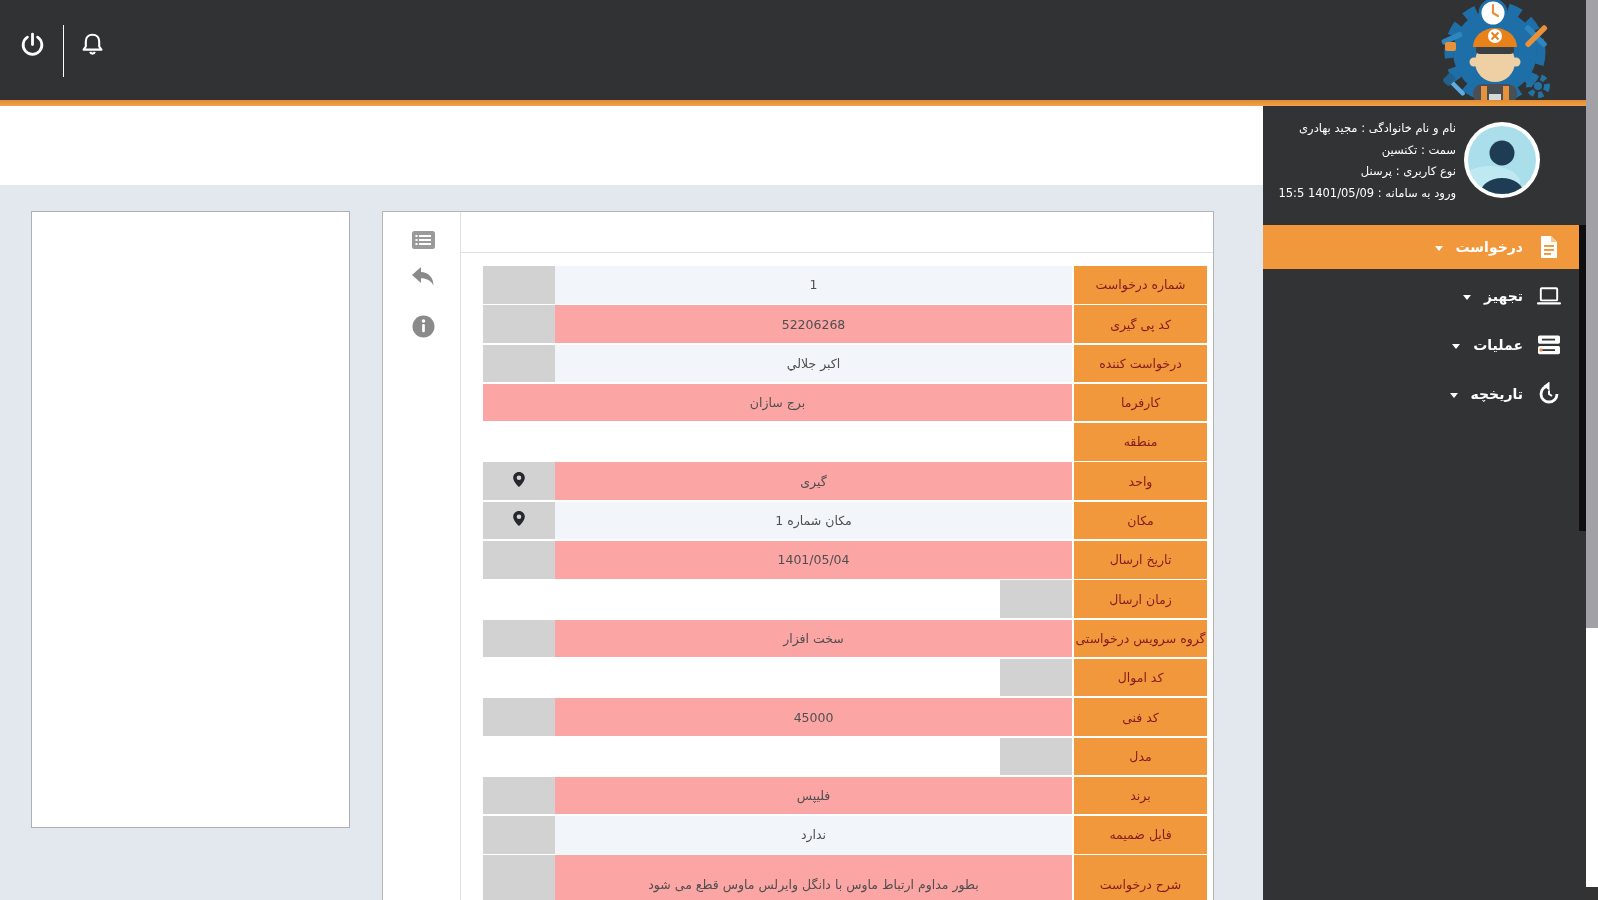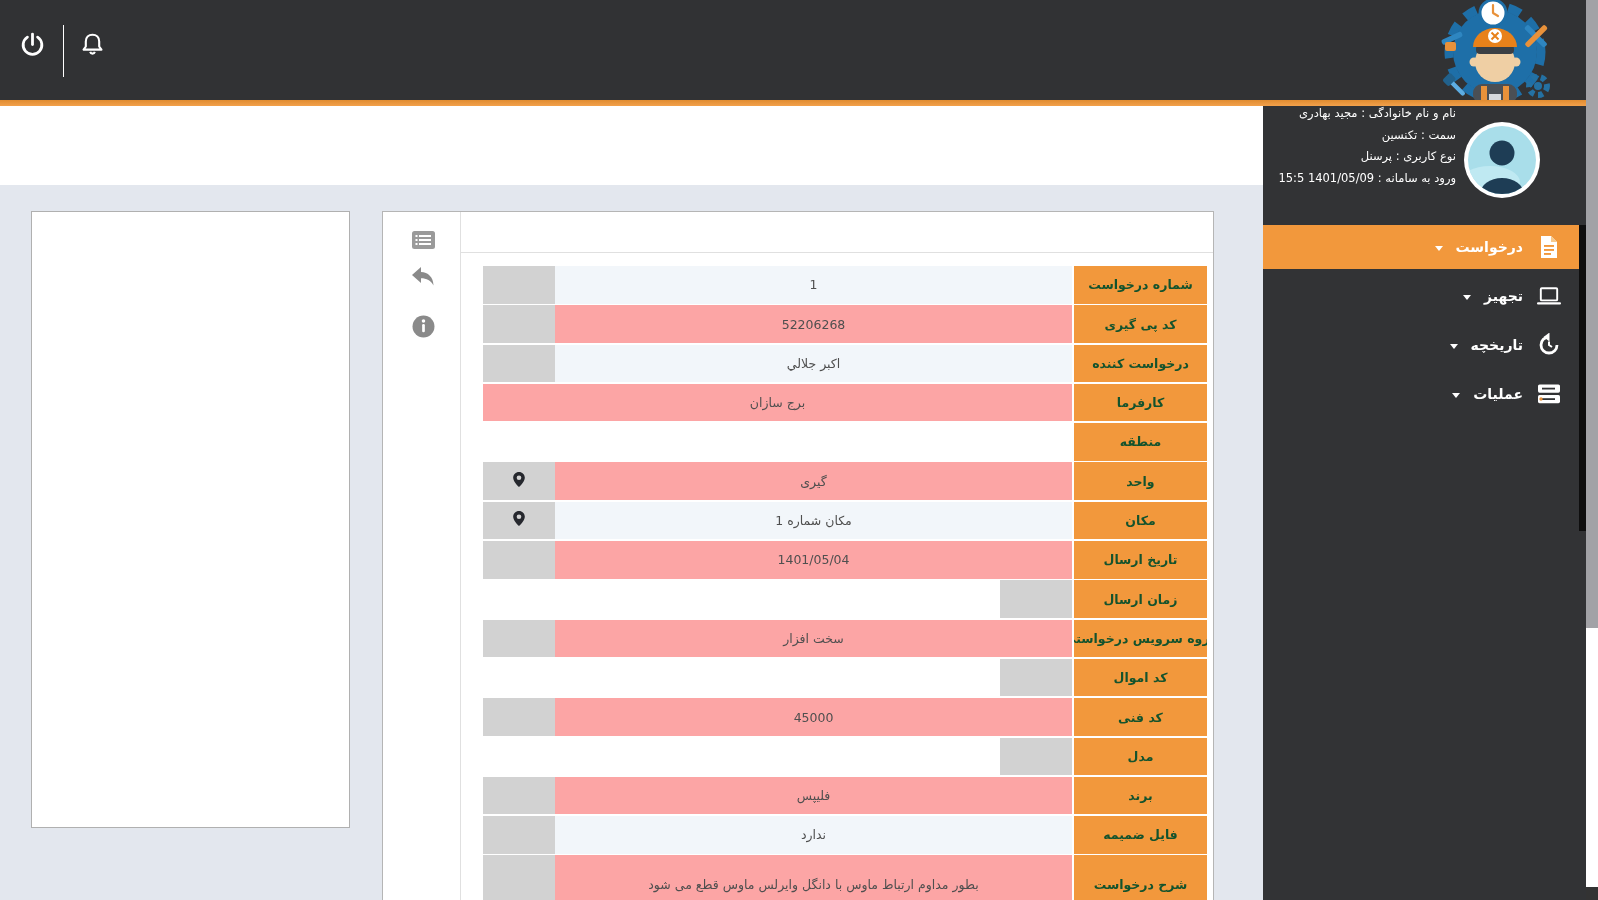--- a/index.html
+++ b/index.html
@@ -37,34 +37,34 @@
   .card{left:382px;top:211px;width:830px;height:689px;background:#FFFFFF;
     border:1px solid #B5B5B5;border-bottom:none;overflow:hidden;}
   .icon-strip{position:absolute;left:0;top:0;width:77px;height:100%;border-right:1px solid #E0E0E0;}
   .card-toolbar-btn{position:absolute;left:27px;width:26px;height:26px;display:flex;
     align-items:center;justify-content:center;cursor:pointer;}
   .card-header{position:absolute;left:78px;top:0;right:0;height:40px;border-bottom:1px solid #E0E0E0;}
 
   .detail-table{position:absolute;left:100px;top:54px;width:724px;direction:rtl;}
   .trow{display:flex;direction:rtl;height:37.5px;margin-bottom:1.8px;}
   .trow.tall{height:58px;}
-  .cell-label{width:133px;background:#F2983C;color:#14532d;font-size:12.5px;font-weight:700;
+  .cell-label{width:133px;background:#F2983C;color:#7f1d1d;font-size:12.5px;font-weight:400;
     display:flex;align-items:center;justify-content:center;margin-left:2px;overflow:hidden;
     white-space:nowrap;flex:none;}
   .cell-value{flex:1;display:flex;align-items:center;justify-content:center;
     font-size:12.5px;color:#4F4F4F;overflow:hidden;}
   .row-light .cell-value{background:#F2F6FA;}
   .row-dark  .cell-value{background:#fca5a5;}
   .cell-icon{width:72px;flex:none;background:#D2D2D2;display:flex;align-items:center;
     justify-content:center;}
 
   
   .sidebar{left:1263px;top:106px;width:323px;height:794px;background:#323335;}
   .avatar{position:absolute;left:201px;top:16px;width:76px;height:76px;}
-  .user-lines{position:absolute;top:0;right:130px;left:8px;direction:rtl;text-align:right;
+  .user-lines{position:absolute;top:15px;right:130px;left:8px;direction:rtl;text-align:right;
     color:#FFFFFF;font-size:11.5px;}
   .user-lines div{margin-bottom:7.5px;white-space:nowrap;}
   .menu{position:absolute;left:0;right:0;top:119px;}
   .menu-item{height:44px;margin-bottom:5px;display:flex;direction:rtl;align-items:center;
     padding-right:24px;gap:13px;cursor:pointer;color:#FFFFFF;}
   .menu-item.active{background:#F2983C;}
   .menu-icon{width:26px;height:26px;display:flex;align-items:center;justify-content:center;flex:none;}
   .menu-label{font-size:14px;font-weight:700;}
   .menu-caret{width:0;height:0;border-left:4.5px solid transparent;
     border-right:4.5px solid transparent;border-top:5.5px solid #FFFFFF;margin-top:2px;}
@@ -307,42 +307,42 @@
           <svg width="27" height="21" viewBox="0 0 27 21">
             <rect x="5" y="2" width="17" height="12.5" rx="1" fill="none" stroke="#FFF" stroke-width="2"></rect>
             <rect x="1" y="16.5" width="25" height="2.4" rx="1.2" fill="#FFF"></rect>
           </svg>
         </span>
         <span class="menu-label">تجهیز</span>
         <span class="menu-caret"></span>
       </div>
       <div class="menu-item">
         <span class="menu-icon">
-          <svg width="24" height="24" viewBox="0 0 24 24">
-            <path d="M12 4 a8 8 0 1 0 8 8" fill="none" stroke="#FFF" stroke-width="2.8"></path>
-            <polygon points="12.5,-0.5 12.5,8.5 6.5,4" fill="#FFF"></polygon>
-            <path d="M12 8.5 V12 l3 2" stroke="#FFF" stroke-width="2" fill="none"></path>
-          </svg>
-        </span>
-        <span class="menu-label">تاریخچه</span>
-        <span class="menu-caret"></span>
-      </div>
-      <div class="menu-item">
-        <span class="menu-icon">
           <svg width="26" height="22" viewBox="0 0 26 22">
             <rect x="2" y="1.5" width="22" height="8.2" rx="1.6" fill="#FFF"></rect>
             <rect x="6" y="4.7" width="13" height="1.8" fill="#323335"></rect>
             <rect x="2" y="12" width="22" height="8.2" rx="1.6" fill="#FFF"></rect>
             <rect x="6" y="15.2" width="13" height="1.8" fill="#323335"></rect>
             <circle cx="5" cy="16" r="1.7" fill="#E8913A"></circle>
           </svg>
         </span>
         <span class="menu-label">عملیات</span>
         <span class="menu-caret"></span>
       </div>
+      <div class="menu-item">
+        <span class="menu-icon">
+          <svg width="24" height="24" viewBox="0 0 24 24">
+            <path d="M12 4 a8 8 0 1 0 8 8" fill="none" stroke="#FFF" stroke-width="2.8"></path>
+            <polygon points="12.5,-0.5 12.5,8.5 6.5,4" fill="#FFF"></polygon>
+            <path d="M12 8.5 V12 l3 2" stroke="#FFF" stroke-width="2" fill="none"></path>
+          </svg>
+        </span>
+        <span class="menu-label">تاریخچه</span>
+        <span class="menu-caret"></span>
+      </div>
     </div>
   <div class="side-scroll-thumb"></div>
 </div>
 
 <div class="abs page-scrollbar">
   <div class="page-scroll-thumb"></div>
   <div class="page-scroll-btn"></div>
 </div>
 
 </body></html>

